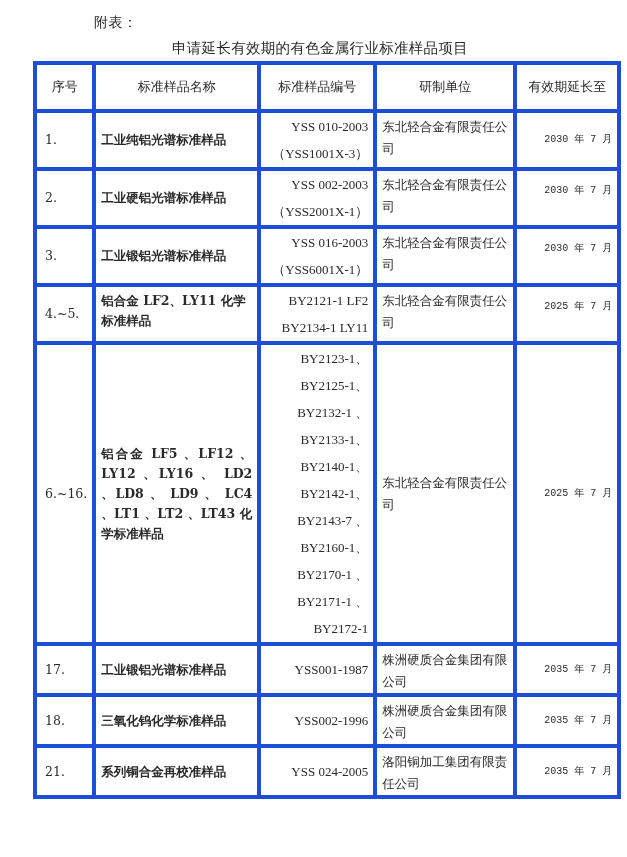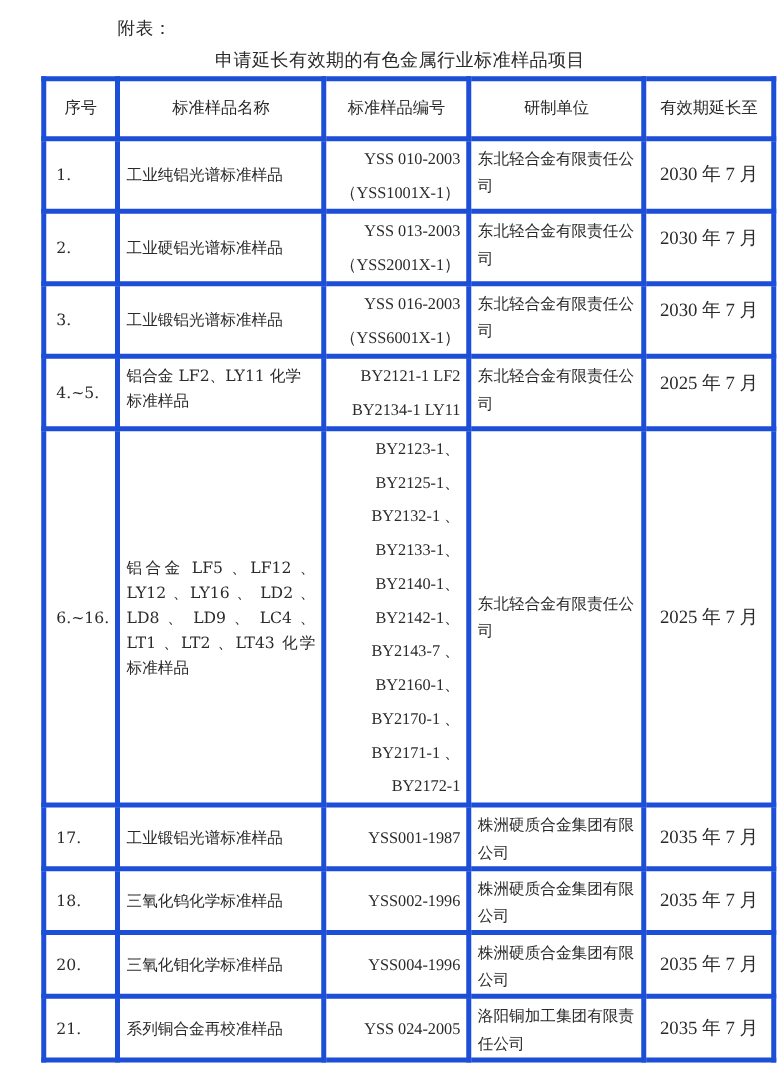--- a/index.html
+++ b/index.html
@@ -6,24 +6,24 @@
   body { width: 627px; height: 857px; position: relative; overflow: hidden;
          font-family: "DejaVu Serif", "Liberation Serif", serif; color: #2a2a2a; }
   .attach { position: absolute; left: 94px; top: 14px; font-size: 14px; letter-spacing: 0.5px; }
   .title { position: absolute; left: 0; width: 580px; top: 39px; text-align: center; font-size: 14.5px; letter-spacing: 0.3px; padding-left: 60px; box-sizing: border-box; }
   table { position: absolute; left: 33px; top: 61px; border-collapse: collapse;
           border: 2px solid #222; table-layout: fixed; }
   td, th { border: 4px solid #1d4ed8; font-weight: normal; font-size: 12.5px; line-height: 20px; vertical-align: middle; padding: 0 5px; }
   th { height: 44px; text-align: center; font-size: 13px; }
   col.c1 { width: 50px; } col.c2 { width: 165px; } col.c3 { width: 116px; } col.c4 { width: 140px; } col.c5 { width: 104px; }
   .seq { text-align: left; padding-left: 8px; }
-  .name { text-align: left; }
+  .name { text-align: left; font-weight: bold; }
   .code { text-align: right; font-family: "Liberation Serif", serif; font-size: 13px; line-height: 27px; }
   .unit { text-align: left; vertical-align: top; padding-top: 3px; line-height: 22px; }
-  .date { text-align: center; font-family: Liberation Serif, serif; font-size: 15px; }
+  .date { text-align: right; font-family: Liberation Mono, monospace; font-size: 10px; }
   .top { vertical-align: top; padding-top: 10px; }
   .r54 { height: 53px; } .r44 { height: 44px; margin-top: 44px; } .big { height: 294px; }
   .code div { white-space: nowrap; }
   .unitmid { vertical-align: middle; padding-top: 0; }
 </style>
 </head>
 <body>
 
 <div class="attach">附表：</div>
 <div class="title">申请延长有效期的有色金属行业标准样品项目</div>
@@ -44,30 +44,30 @@
       <th>研制单位</th>
       <th>有效期延长至</th>
     </tr>
   </thead>
   <tbody>
     <tr class="r54">
       <td class="seq">1.</td>
       <td class="name">工业纯铝光谱标准样品</td>
       <td class="code">
           <div>YSS 010-2003</div>
-          <div>（YSS1001X-1）</div>
+          <div>（YSS1001X-3）</div>
         </td>
       <td class="unit">东北轻合金有限责任公司</td>
       <td class="date">2030 年 7 月</td>
     </tr>
     <tr class="r54">
       <td class="seq">2.</td>
       <td class="name">工业硬铝光谱标准样品</td>
       <td class="code">
-          <div>YSS 013-2003</div>
+          <div>YSS 002-2003</div>
           <div>（YSS2001X-1）</div>
         </td>
       <td class="unit">东北轻合金有限责任公司</td>
       <td class="date top">2030 年 7 月</td>
     </tr>
     <tr class="r54">
       <td class="seq">3.</td>
       <td class="name">工业锻铝光谱标准样品</td>
       <td class="code">
           <div>YSS 016-2003</div>
@@ -117,29 +117,20 @@
     <tr class="r44">
       <td class="seq">18.</td>
       <td class="name">三氧化钨化学标准样品</td>
       <td class="code">
           <div>YSS002-1996</div>
         </td>
       <td class="unit">株洲硬质合金集团有限公司</td>
       <td class="date">2035 年 7 月</td>
     </tr>
     <tr class="r44">
-      <td class="seq">20.</td>
-      <td class="name">三氧化钼化学标准样品</td>
-      <td class="code">
-          <div>YSS004-1996</div>
-        </td>
-      <td class="unit">株洲硬质合金集团有限公司</td>
-      <td class="date">2035 年 7 月</td>
-    </tr>
-    <tr class="r44">
       <td class="seq">21.</td>
       <td class="name">系列铜合金再校准样品</td>
       <td class="code">
           <div>YSS 024-2005</div>
         </td>
       <td class="unit">洛阳铜加工集团有限责任公司</td>
       <td class="date">2035 年 7 月</td>
     </tr>
   </tbody>
 </table>

